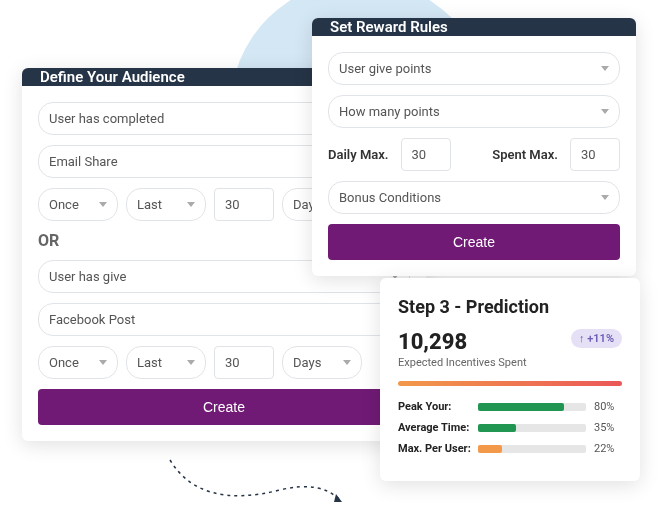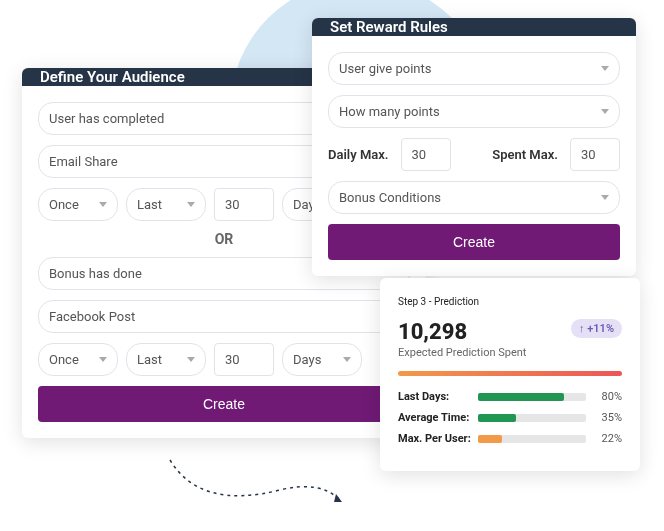--- a/index.html
+++ b/index.html
@@ -73,41 +73,41 @@
 }
 .label-inline {
   font-size: 13px;
   color: #333;
   font-weight: 600;
   display: flex;
   align-items: center;
   margin-right: 4px;
 }
 .or-divider {
-  text-align: center;
-  font-size: 14px;
+  text-align: left;
+  font-size: 16px;
   font-weight: 700;
   color: #666;
   margin: 10px 0;
 }
 .btn-create {
   width: 100%;
   background: #701a75;
   color: #fff;
   border: none;
   border-radius: 4px;
   padding: 10px;
   font-size: 14px;
   font-weight: 500;
   cursor: pointer;
 }
 .card-audience { top: 68px; left: 22px; width: 404px; z-index: 1; }
 .card-reward { top: 18px; left: 312px; width: 324px; z-index: 3; }
 .card-prediction { top: 278px; left: 380px; width: 260px; padding: 18px; z-index: 3; }
-.pred-title { font-size: 10px; font-weight: 400; color: #222; margin-bottom: 12px; }
+.pred-title { font-size: 18px; font-weight: 700; color: #222; margin-bottom: 12px; }
 .pred-row1 { display: flex; justify-content: space-between; align-items: flex-start; }
 .pred-value { font-size: 22px; font-weight: 800; color: #222; }
 .pred-sub { font-size: 11px; color: #666; margin-top: 2px; }
 .badge {
   background: #e6e0f7;
   color: #6b5bb5;
   font-size: 11px;
   font-weight: 600;
   padding: 3px 8px;
   border-radius: 10px;
@@ -121,21 +121,21 @@
 }
 .metric-row {
   display: flex;
   align-items: center;
   font-size: 11px;
   margin-bottom: 8px;
 }
 .metric-label { width: 80px; font-weight: 700; color: #222; }
 .metric-bar { flex: 1; height: 8px; background: #e6e6e6; border-radius: 2px; position: relative; margin-right: 8px; }
 .metric-fill { position: absolute; left: 0; top: 0; height: 100%; border-radius: 2px; }
-.metric-val { width: 28px; text-align: right; color: #555; }
+.metric-val { width: 28px; text-align: left; color: #555; }
 .dashed-path {
   position: absolute;
   top: 450px;
   left: 160px;
   z-index: 0;
 }
 </style>
 </head>
 <body>
 
@@ -172,21 +172,21 @@
       </div>
       <div class="input">30</div>
       <div class="select" style="flex:0 0 80px">
         <span>Days</span>
         <span class="chevron"></span>
       </div>
     </div>
     <div class="or-divider">OR</div>
     <div class="row">
       <div class="select select-full">
-        <span>Bonus has done</span>
+        <span>User has give</span>
         <span class="chevron"></span>
       </div>
     </div>
     <div class="row">
       <div class="select select-full">
         <span>Facebook Post</span>
         <span class="chevron"></span>
       </div>
     </div>
     <div class="row">
@@ -238,28 +238,28 @@
     </div>
     <button class="btn-create">Create</button>
   </div>
 </div>
 
 <div class="card card-prediction">
   <div class="pred-title">Step 3 - Prediction</div>
   <div class="pred-row1">
     <div>
       <div class="pred-value">10,298</div>
-      <div class="pred-sub">Expected Prediction Spent</div>
+      <div class="pred-sub">Expected Incentives Spent</div>
     </div>
     <span class="badge">↑ +11%</span>
   </div>
   <div class="bar-thin"></div>
   <div id="metrics">
       <div class="metric-row">
-        <span class="metric-label">Last Days:</span>
+        <span class="metric-label">Peak Your:</span>
         <div class="metric-bar">
           <div class="metric-fill" style="width:80%;background:#219653"></div>
         </div>
         <span class="metric-val">80%</span>
       </div>
       <div class="metric-row">
         <span class="metric-label">Average Time:</span>
         <div class="metric-bar">
           <div class="metric-fill" style="width:35%;background:#219653"></div>
         </div>

